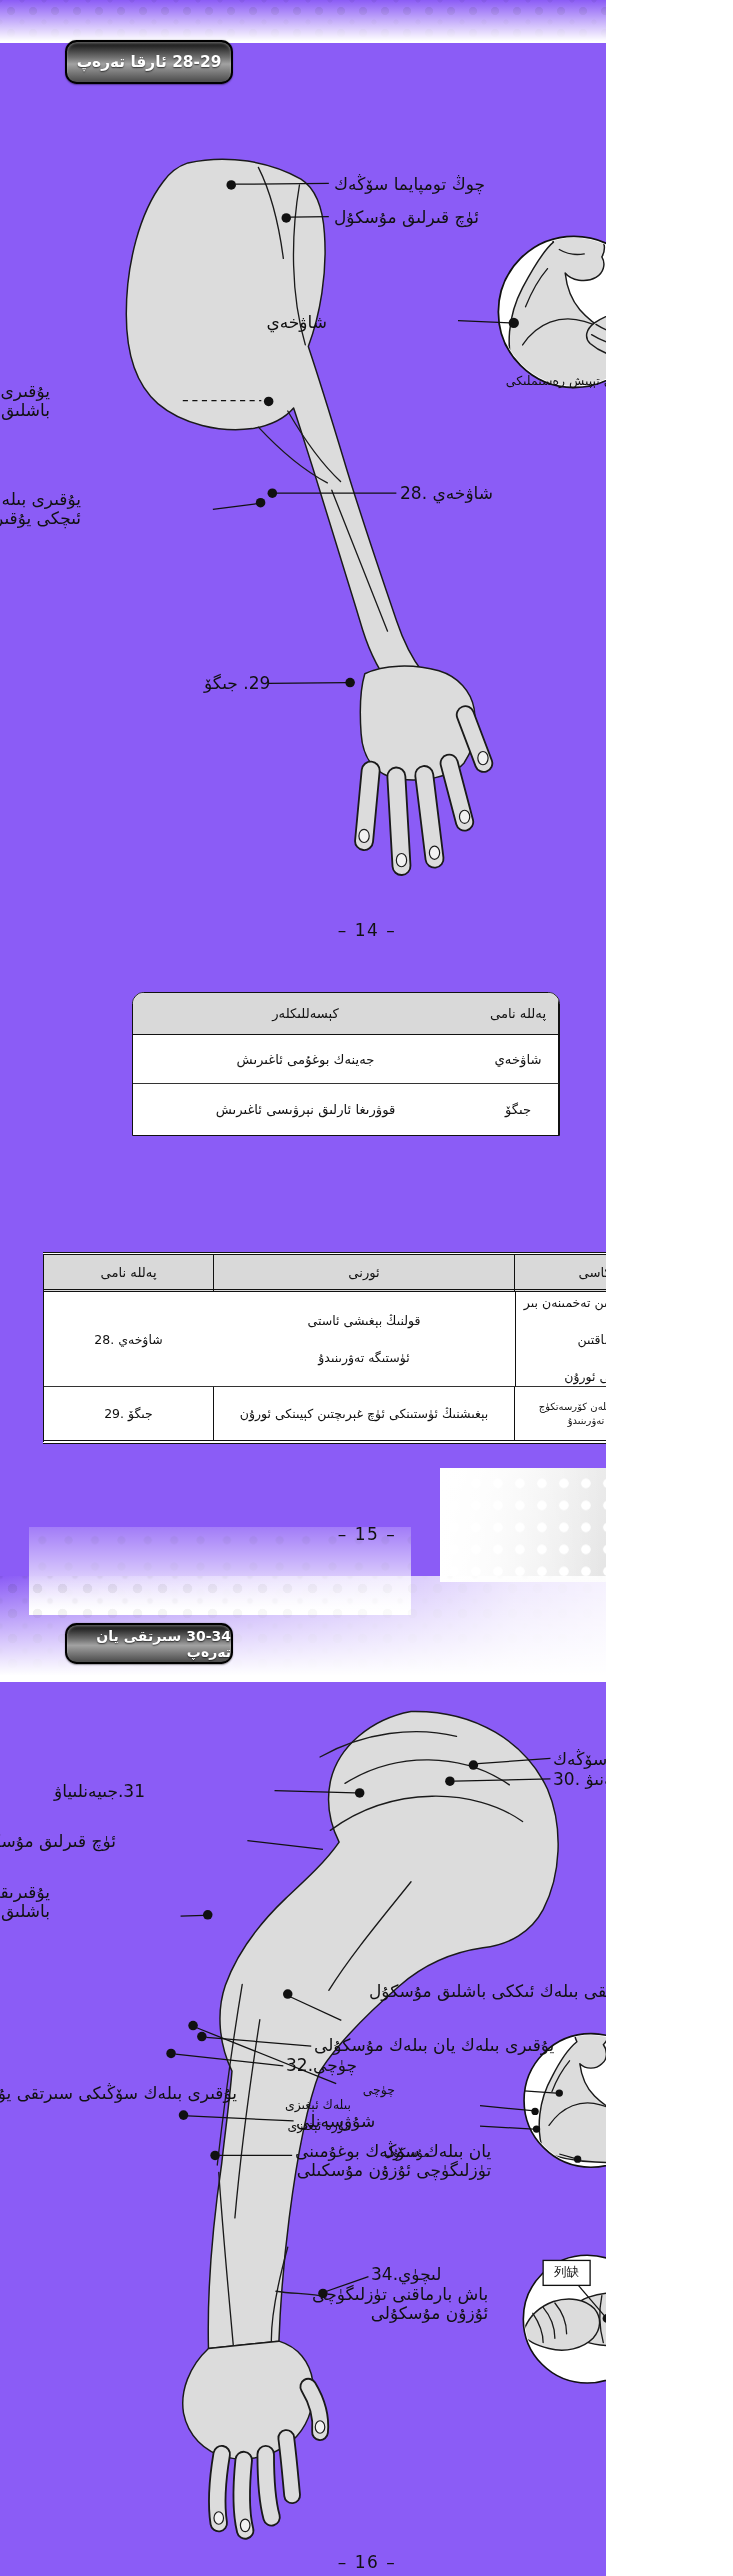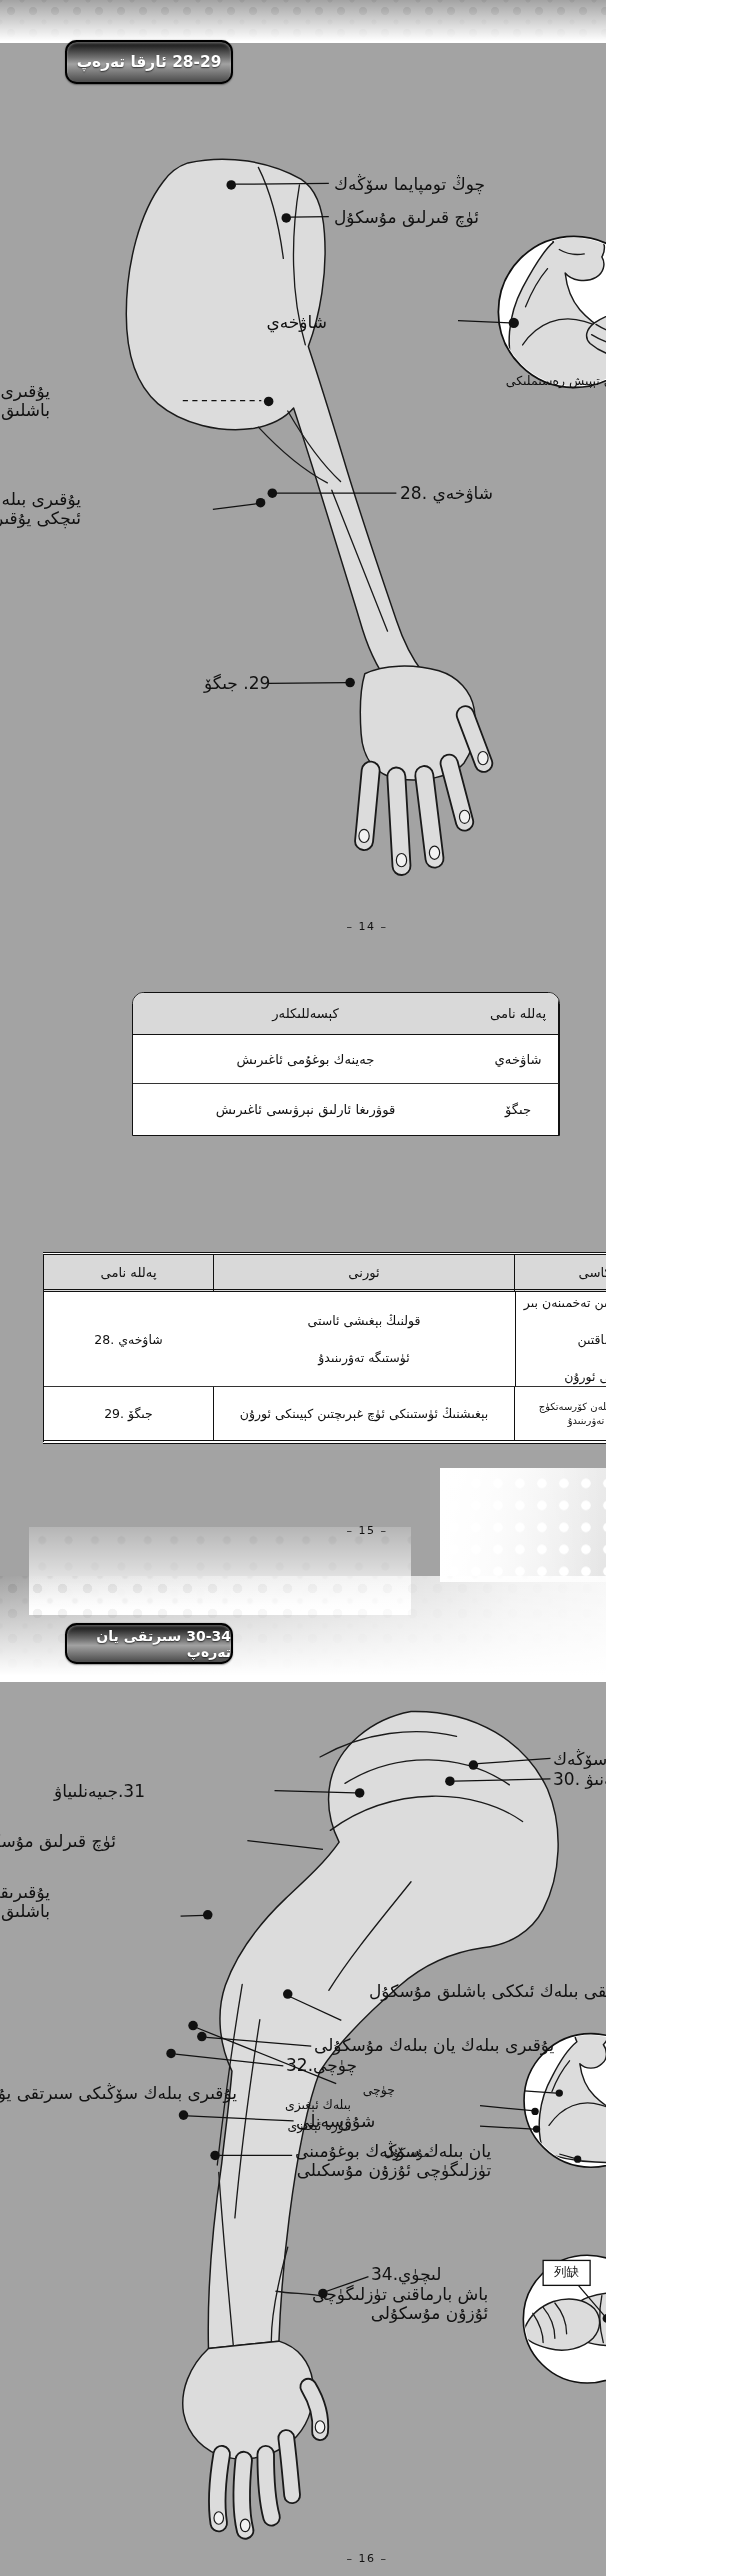--- a/index.html
+++ b/index.html
@@ -1,17 +1,17 @@
 <!DOCTYPE html>
 <html lang="ug" style="font-size:11.7px"><head>
 <meta charset="utf-8">
 <style>
   html,body{margin:0;padding:0;}
   .page{
-    position:relative;width:606px;height:2576px;background:#a3a3a3;
+    position:relative;width:606px;height:2576px;background:#8b5cf6;
     font-family:"DejaVu Sans",sans-serif;color:#111;overflow:hidden;
   }
   
   .halftone{position:absolute;pointer-events:none;}
   .ht-top{
     left:0;top:0;width:734px;height:43px;
     background-image:
       linear-gradient(180deg, rgba(255,255,255,0) 0%, #fff 96%),
       radial-gradient(circle, rgba(0,0,0,0.10) 3.7px, rgba(0,0,0,0) 4.4px),
       radial-gradient(circle, rgba(0,0,0,0.06) 2.2px, rgba(0,0,0,0) 2.9px);
@@ -58,21 +58,21 @@
     box-shadow:inset 0 1.5px 2.2px rgba(255,255,255,.35), 0 0.7px 1.5px rgba(0,0,0,.4);
     text-shadow:0 0.7px 1.5px rgba(0,0,0,.65);
   }
   .badge1{top:40px;width:164px;height:40px;font-size:15.4px;}
   .badge2{top:1623px;width:164px;height:37px;font-size:14px;}
   
   .lbl{position:absolute;font-size:17px;line-height:19px;white-space:pre;color:#111;}
   .lbl.sm{font-size:12.5px;line-height:18.3px;}
   .lbl.ar{text-align:right;}
   .caption{position:absolute;font-size:12.5px;text-align:center;}
-  .pagenum{position:absolute;left:0;width:734px;text-align:center;font-size:11px;letter-spacing:1.5px;}
+  .pagenum{position:absolute;left:0;width:734px;text-align:center;font-size:17px;letter-spacing:1.5px;}
   
   .tbl1{
     position:absolute;left:132px;top:992px;width:426px;
     display:grid;grid-template-columns:81px 1fr;
     border:1.8px solid #111;border-radius:11.7px 11.7px 0 0;overflow:hidden;background:#fff;
   }
   .tbl1 .hc{background:#d9d9d9;height:41px;border-bottom:1.5px solid #111;}
   .tbl1 .c{display:flex;align-items:center;justify-content:center;font-size:13.2px;}
   .tbl1 .r1{height:48px;border-bottom:1.2px solid #333;}
   .tbl1 .r2{height:51px;}

